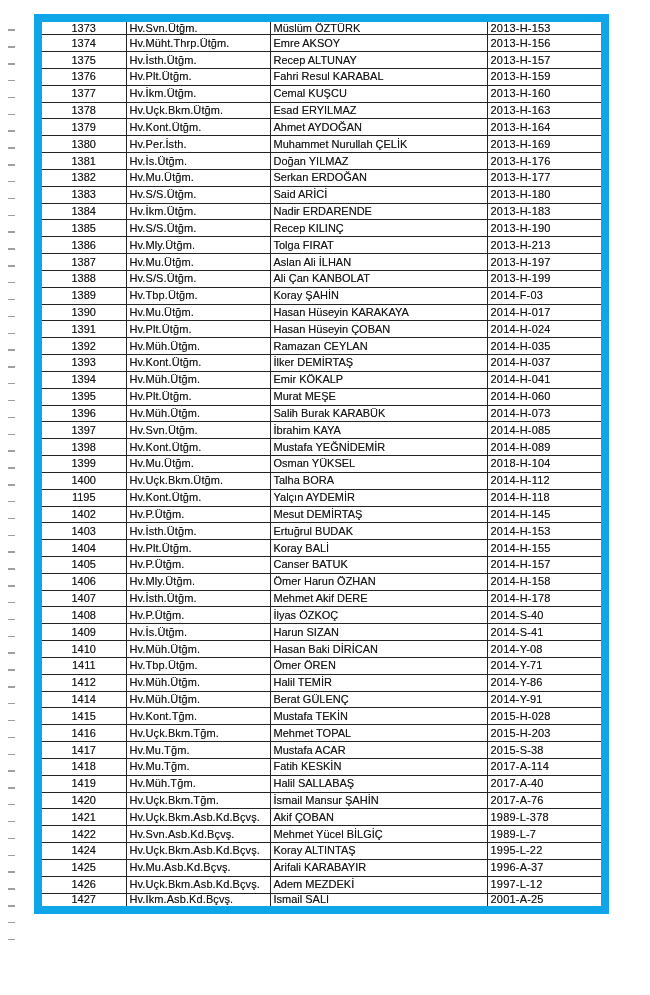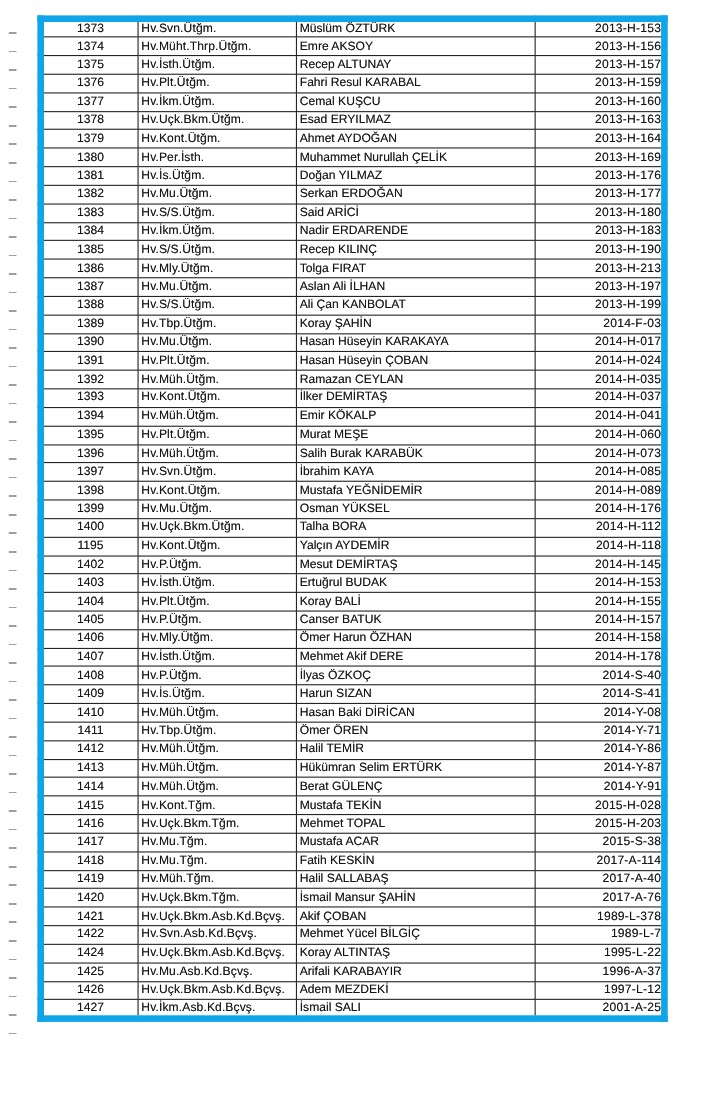--- a/index.html
+++ b/index.html
@@ -35,21 +35,21 @@
       rgba(40,40,40,0.45) 16.84px
     );
   }
   table.roster {
     position: absolute;
     left: 34px;
     top: 14px;
     width: 567px;
     border-collapse: collapse;
     table-layout: fixed;
-    border: 6px solid #0ea5e9;
+    border: 8px solid #0ea5e9;
   }
   table.roster col.w-no   { width: 88px;  }
   table.roster col.w-rank { width: 144px; }
   table.roster col.w-name { width: 217px; }
   table.roster col.w-id   { width: 118px; }
   table.roster tr {
     height: 16.84px;
   }
   table.roster td {
     border: 1.5px solid #242424;
@@ -61,21 +61,21 @@
     overflow: hidden;
     color: #151515;
     
     text-shadow: 0 0 0.4px rgba(20,20,20,0.55);
   }
   table.roster td.c-no {
     text-align: center;
     padding: 0;
   }
   table.roster td.c-rank { letter-spacing: 0.1px; }
-  table.roster td.c-id   { letter-spacing: 0.2px; text-align: right; }
+  table.roster td.c-id   { letter-spacing: 0.2px; }
 </style>
 </head>
 <body>
 
 <div class="page">
   <div class="left-ticks"></div>
 
   <table class="roster">
     <colgroup>
       <col class="w-no">
@@ -237,21 +237,21 @@
         <tr>
     <td class="c-no">1398</td>
     <td class="c-rank">Hv.Kont.Ütğm.</td>
     <td class="c-name">Mustafa YEĞNİDEMİR</td>
     <td class="c-id">2014-H-089</td>
   </tr>
         <tr>
     <td class="c-no">1399</td>
     <td class="c-rank">Hv.Mu.Ütğm.</td>
     <td class="c-name">Osman YÜKSEL</td>
-    <td class="c-id">2014-H-176</td>
+    <td class="c-id">2018-H-104</td>
   </tr>
         <tr>
     <td class="c-no">1400</td>
     <td class="c-rank">Hv.Uçk.Bkm.Ütğm.</td>
     <td class="c-name">Talha BORA</td>
     <td class="c-id">2014-H-112</td>
   </tr>
         <tr>
     <td class="c-no">1195</td>
     <td class="c-rank">Hv.Kont.Ütğm.</td>
@@ -316,26 +316,20 @@
     <td class="c-no">1411</td>
     <td class="c-rank">Hv.Tbp.Ütğm.</td>
     <td class="c-name">Ömer ÖREN</td>
     <td class="c-id">2014-Y-71</td>
   </tr>
         <tr>
     <td class="c-no">1412</td>
     <td class="c-rank">Hv.Müh.Ütğm.</td>
     <td class="c-name">Halil TEMİR</td>
     <td class="c-id">2014-Y-86</td>
-  </tr>
-        <tr>
-    <td class="c-no">1413</td>
-    <td class="c-rank">Hv.Müh.Ütğm.</td>
-    <td class="c-name">Hükümran Selim ERTÜRK</td>
-    <td class="c-id">2014-Y-87</td>
   </tr>
         <tr>
     <td class="c-no">1414</td>
     <td class="c-rank">Hv.Müh.Ütğm.</td>
     <td class="c-name">Berat GÜLENÇ</td>
     <td class="c-id">2014-Y-91</td>
   </tr>
         <tr>
     <td class="c-no">1415</td>
     <td class="c-rank">Hv.Kont.Tğm.</td>

